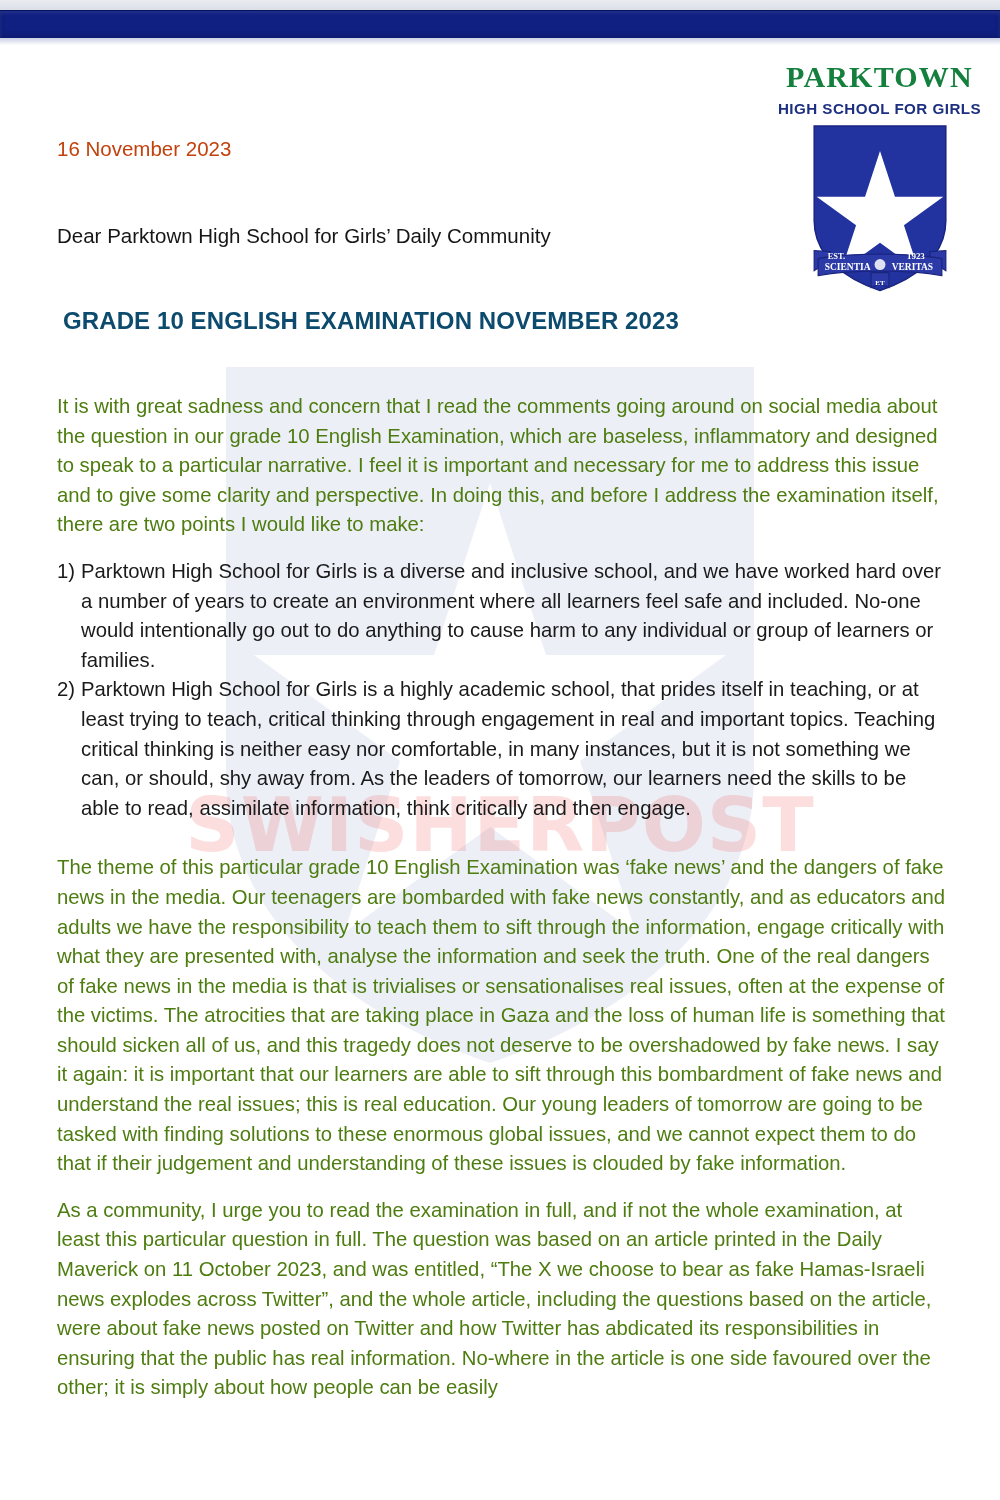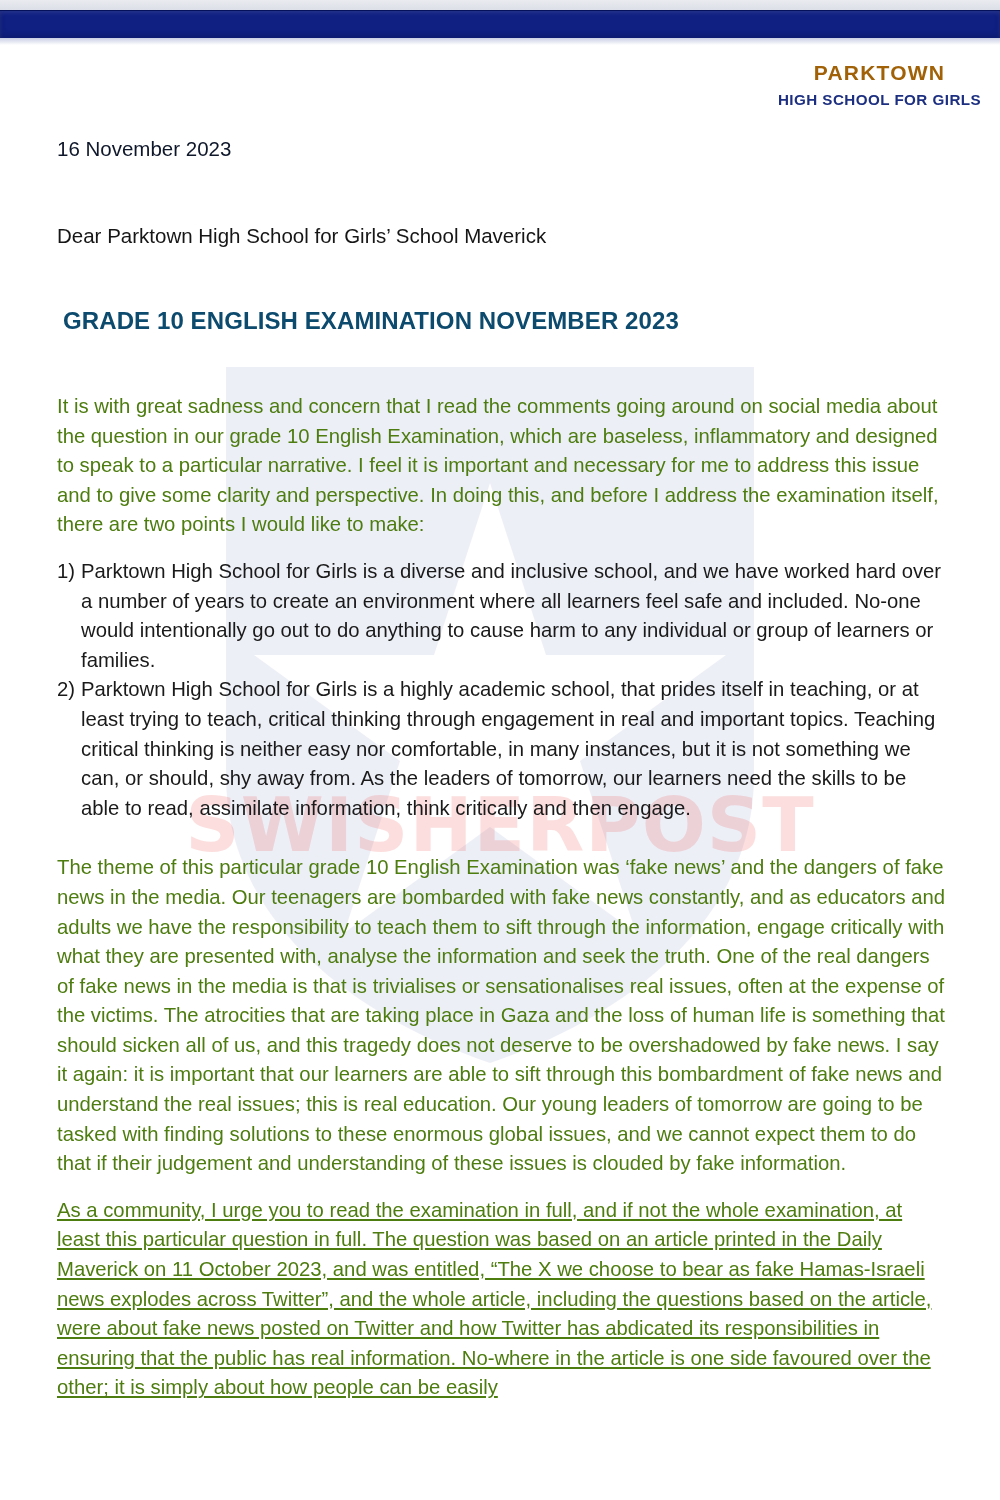--- a/index.html
+++ b/index.html
@@ -89,25 +89,25 @@
   
   .logo-block {
     position: absolute;
     right: 18px;
     top: 62px;
     width: 205px;
     z-index: 3;
     text-align: center;
   }
   .logo-word {
-    font-family: Liberation Sans, sans-serif;
-    font-weight: bold;
-    font-size: 21px;
+    font-family: Liberation Serif, serif;
+    font-weight: bold;
+    font-size: 30px;
     letter-spacing: 1.2px;
-    color: #a16207;
+    color: #15803d;
     line-height: 1;
     white-space: nowrap;
   }
   .logo-sub {
     font-family: Liberation Sans, sans-serif;
     font-weight: bold;
     font-size: 15.2px;
     letter-spacing: 0.45px;
     color: #1c2f80;
     line-height: 1.15;
@@ -128,21 +128,21 @@
     top: 0;
     width: 888px;
     z-index: 2;
   }
   .date-line {
     position: absolute;
     left: 0;
     top: 136px;
     font-size: 20.5px;
     line-height: 1.3;
-    color: #0f172a;
+    color: #c2410c;
   }
   .salutation {
     position: absolute;
     left: 0;
     top: 223px;
     font-size: 20.5px;
     line-height: 1.3;
     color: #161616;
   }
   .subject {
@@ -161,21 +161,21 @@
     top: 392px;
     width: 888px;
   }
   .para {
     font-size: 20.3px;
     line-height: 29.6px;
     color: #4d7c0f;
     margin: 0 0 17px 0;
     text-align: left;
   }
-  .para.tight { margin-bottom: 16px; text-decoration: underline; }
+  .para.tight { margin-bottom: 16px; }
 
   ol.points {
     margin: 0 0 0 0;
     padding: 0;
     list-style: none;
   }
   ol.points li {
     position: relative;
     padding-left: 24px;
     font-size: 20.3px;
@@ -218,27 +218,51 @@
       <path d="M8 6 H272 V210 C272 282 210 330 140 354 C70 330 8 282 8 210 Z" fill="#2233a0"></path>
       <path d="M140 64 L168 150 L258 150 L185 203 L213 289 L140 236 L67 289 L95 203 L22 150 L112 150 Z" fill="#ffffff"></path>
     </svg>
   </div>
 
   <div class="swisher-wm">SWISHERPOST</div>
 
   <div class="logo-block">
     <div class="logo-word">PARKTOWN</div>
     <div class="logo-sub">HIGH SCHOOL FOR GIRLS</div>
+    <div class="crest">
+      <svg viewBox="0 0 300 345" xmlns="http://www.w3.org/2000/svg">
+
+        <path d="M18 6 H282 V196 C282 266 222 312 150 336 C78 312 18 266 18 196 Z" fill="#2233a0" stroke="#1a2580" stroke-width="3"></path>
+
+        <path d="M150 56 L180 148 L277 148 L198 205 L228 297 L150 240 L72 297 L102 205 L23 148 L120 148 Z" fill="#ffffff"></path>
+
+        <path d="M18 256 L18 296 L34 286 L50 298 L50 258 Z" fill="#2b3aa6" stroke="#1a2580" stroke-width="2.5"></path>
+
+        <path d="M282 256 L282 296 L266 286 L250 298 L250 258 Z" fill="#2b3aa6" stroke="#1a2580" stroke-width="2.5"></path>
+
+        <path d="M26 272 C90 260 210 260 274 272 L274 306 C210 294 90 294 26 306 Z" fill="#2b3aa6" stroke="#1a2580" stroke-width="2.5"></path>
+
+        <path d="M132 300 L168 300 L168 330 L150 322 L132 330 Z" fill="#2b3aa6" stroke="#1a2580" stroke-width="2.5"></path>
+
+        <circle cx="150" cy="284" r="11" fill="#ffffff" opacity="0.85"></circle>
+
+        <text x="45" y="272" font-family="Liberation Serif, serif" font-size="17" font-weight="bold" fill="#ffffff">EST.</text>
+        <text x="222" y="272" font-family="Liberation Serif, serif" font-size="18" font-weight="bold" fill="#ffffff" text-anchor="middle">1923</text>
+        <text x="85" y="295" font-family="Liberation Serif, serif" font-size="19" font-weight="bold" fill="#ffffff" text-anchor="middle">SCIENTIA</text>
+        <text x="215" y="295" font-family="Liberation Serif, serif" font-size="19" font-weight="bold" fill="#ffffff" text-anchor="middle">VERITAS</text>
+        <text x="150" y="324" font-family="Liberation Serif, serif" font-size="14" font-weight="bold" fill="#ffffff" text-anchor="middle">ET</text>
+      </svg>
+    </div>
   </div>
 
   <div class="letter">
 
     <div class="date-line">16 November 2023</div>
 
-    <div class="salutation">Dear Parktown High School for Girls’ School Maverick</div>
+    <div class="salutation">Dear Parktown High School for Girls’ Daily Community</div>
 
     <div class="subject">GRADE 10 ENGLISH EXAMINATION NOVEMBER 2023</div>
 
     <div class="body-flow">
 
       <p class="para">It is with great sadness and concern that I read the comments going around on social media about the question in our grade 10 English Examination, which are baseless, inflammatory and designed to speak to a particular narrative. I feel it is important and necessary for me to address this issue and to give some clarity and perspective. In doing this, and before I address the examination itself, there are two points I would like to make:</p>
 
       <ol class="points">
         <li>
           <span class="marker">1)</span>

